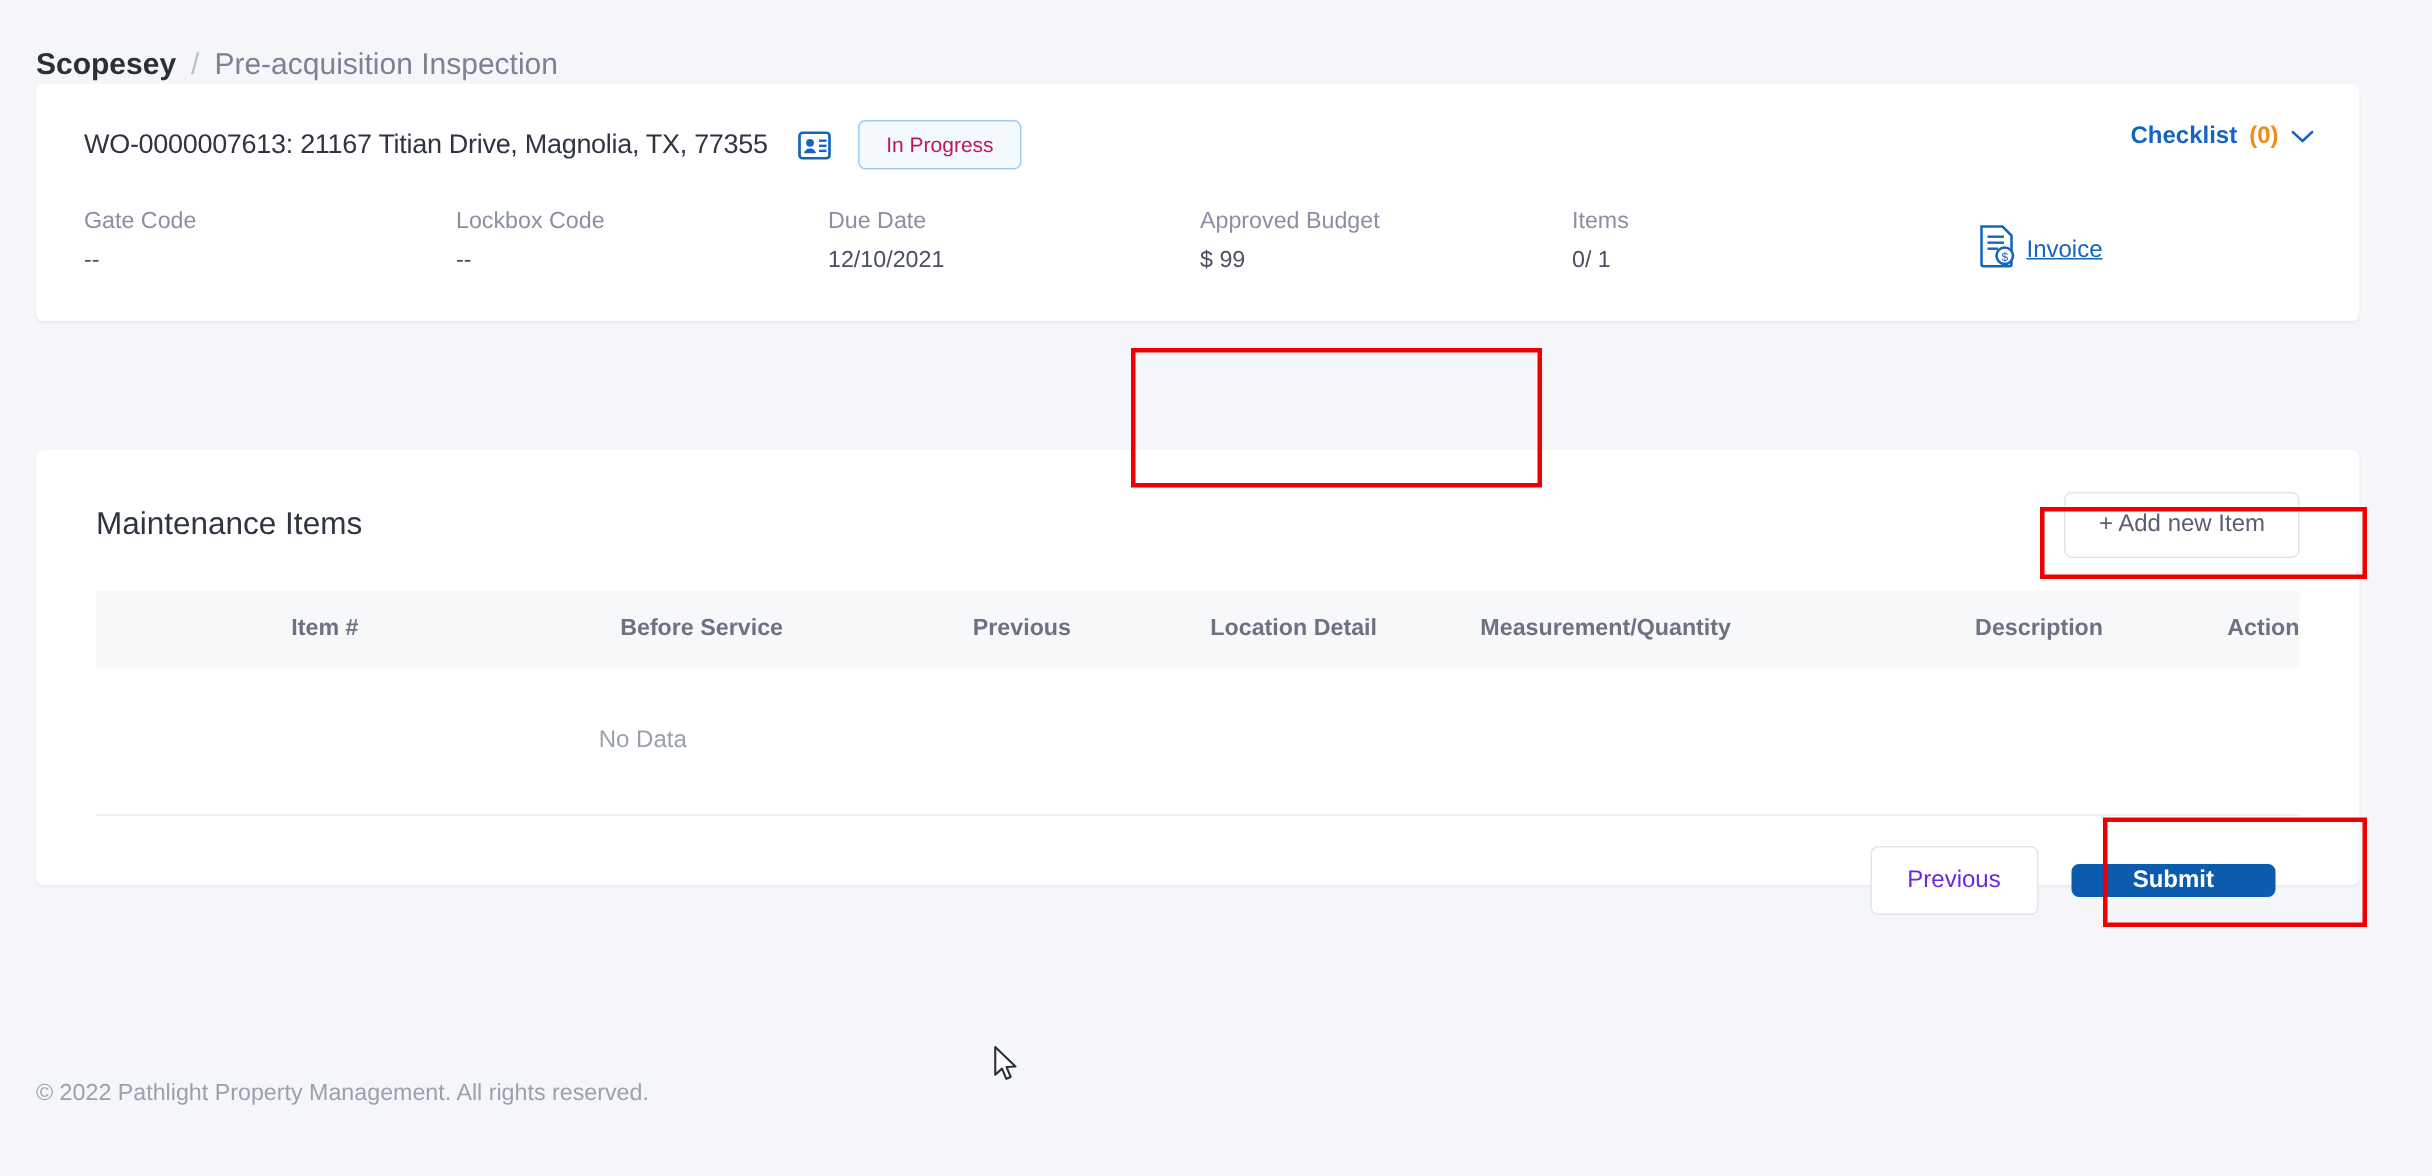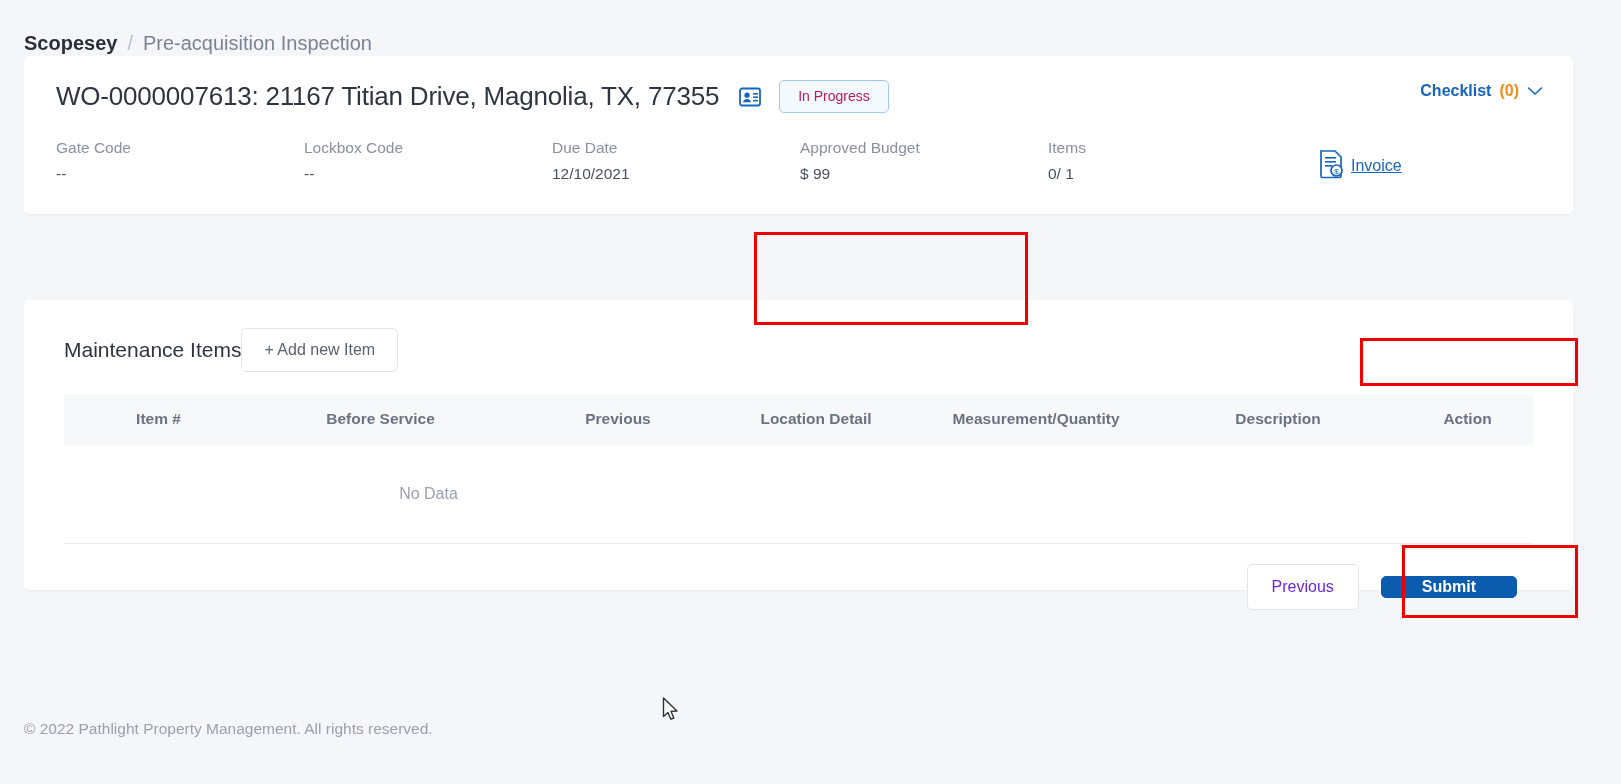--- a/index.html
+++ b/index.html
@@ -46,21 +46,21 @@
     padding: 24px 28px 26px 32px;
     position: relative;
     height: 158px;
   }
   .wo-top {
     display: flex;
     align-items: center;
     gap: 18px;
   }
   .wo-title {
-    font-size: 26px;
+    font-size: 18px;
     font-weight: 400;
     color: #2f3441;
     letter-spacing: -.2px;
     white-space: nowrap;
   }
   .contact-icon { display: flex; align-items: center; margin-left: 2px; }
   .status-badge {
     border: 1px solid #9fcbf2;
     background: #f4f9fe;
     color: #be185d;
@@ -159,37 +159,39 @@
   
   .maint-card {
     margin-top: 0;
     padding: 0 0 0 0;
     height: 290px;
     position: relative;
   }
   .maint-head {
     display: flex;
     align-items: center;
+    justify-content: space-between;
     padding: 28px 40px 22px 40px;
+    gap: 17px;
   }
   .maint-title {
     font-size: 21px;
     color: #2f3441;
     font-weight: 400;
   }
   .add-item-btn {
     padding: 13px 22px;
     color: #5a6070;
   }
 
   
   .tbl { width: calc(100% - 80px); margin: 0 40px; border-collapse: collapse; }
   .tbl thead th {
     background: #f7f8fa;
-    text-align: center;
+    text-align: right;
     font-size: 15.5px;
     font-weight: bold;
     color: #6b7282;
     padding: 16px 0 17px 0;
     white-space: nowrap;
   }
   .tbl thead th:first-child { padding-left: 14px; }
   .no-data-row td {
     border-bottom: 1px solid #edeff2;
     height: 98px;

